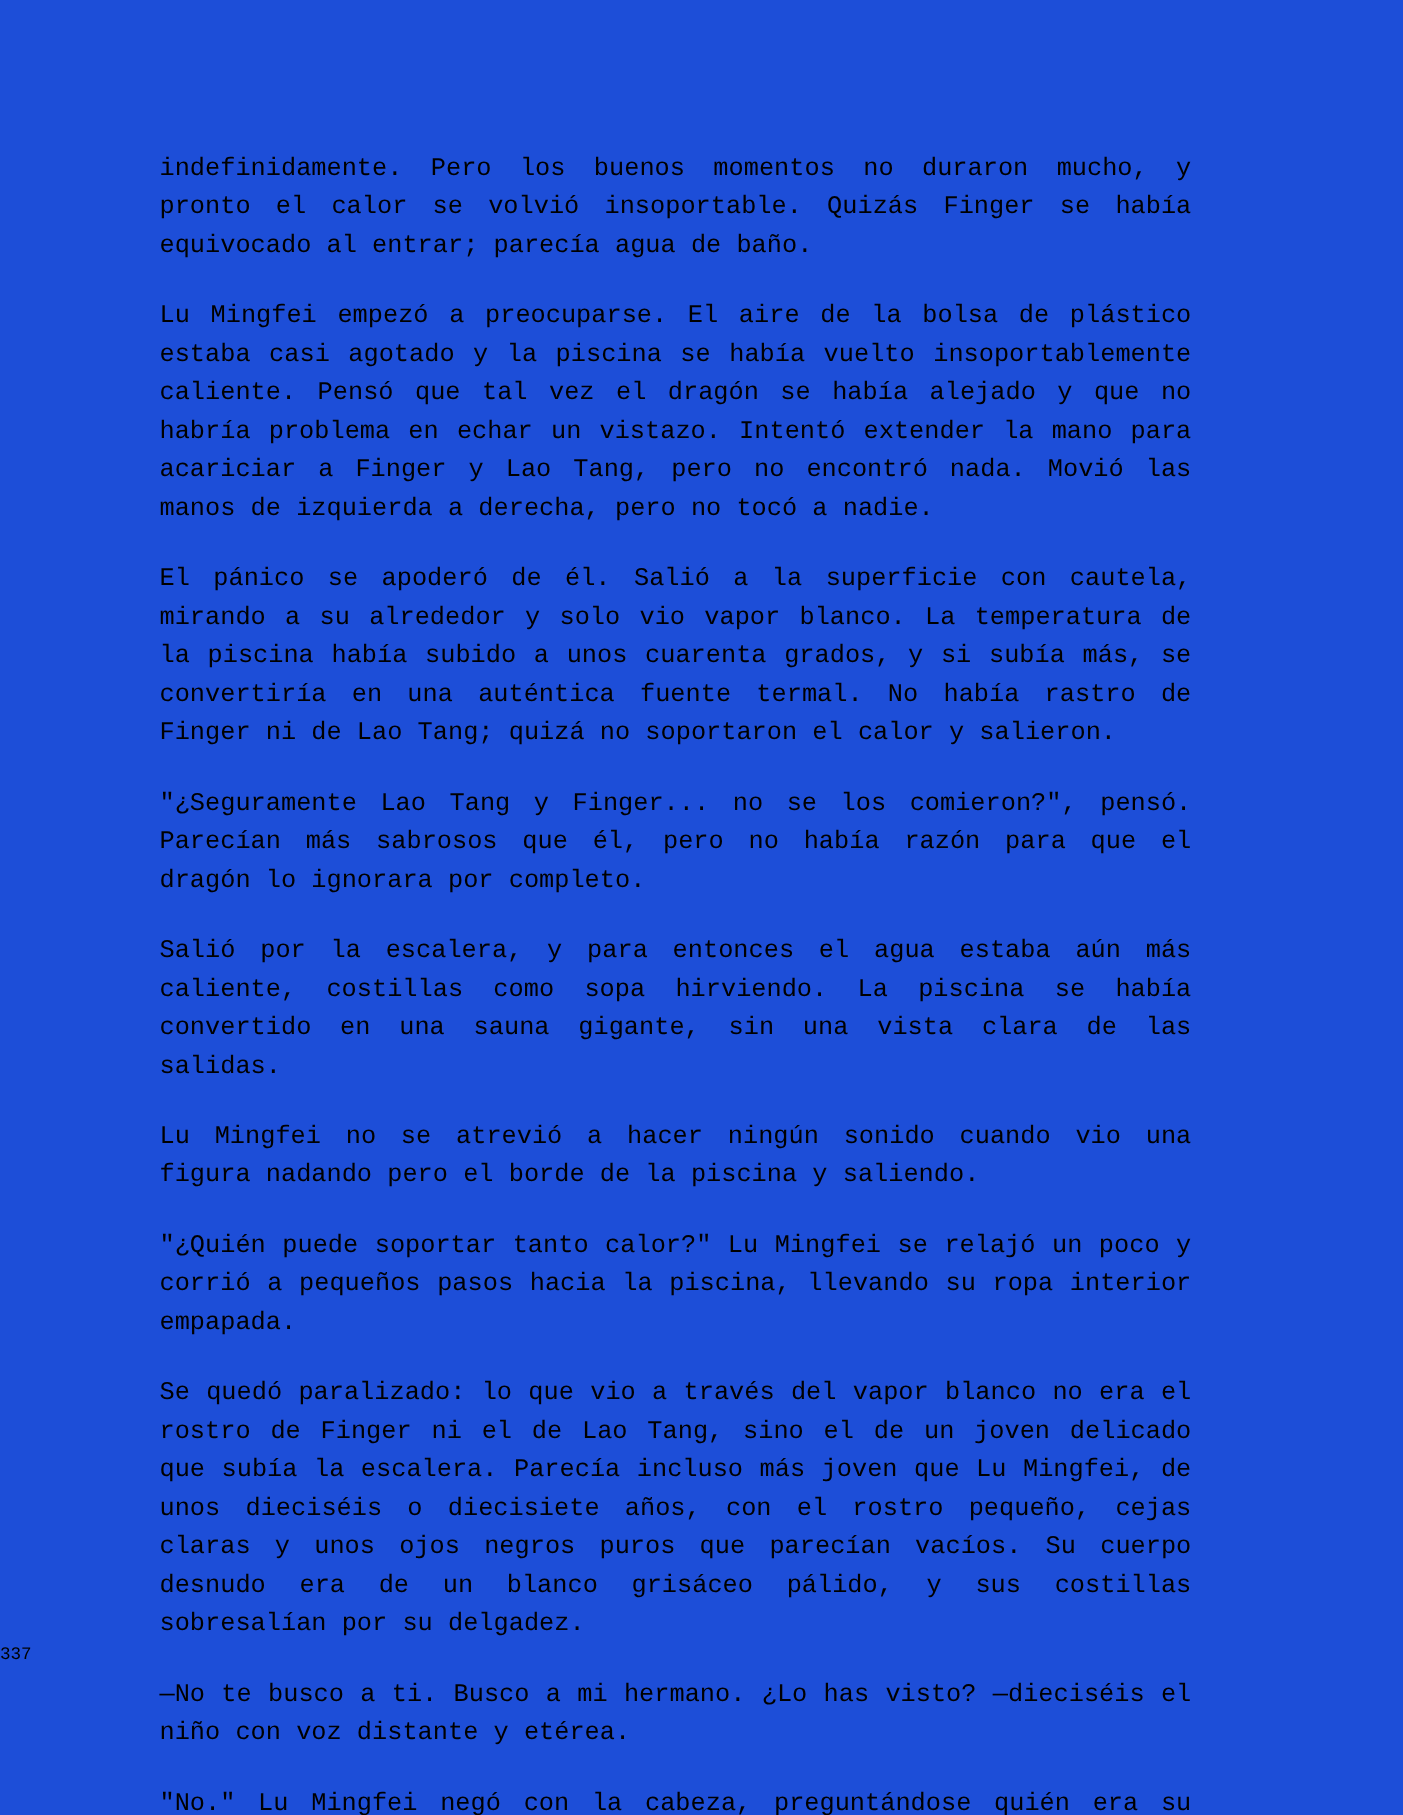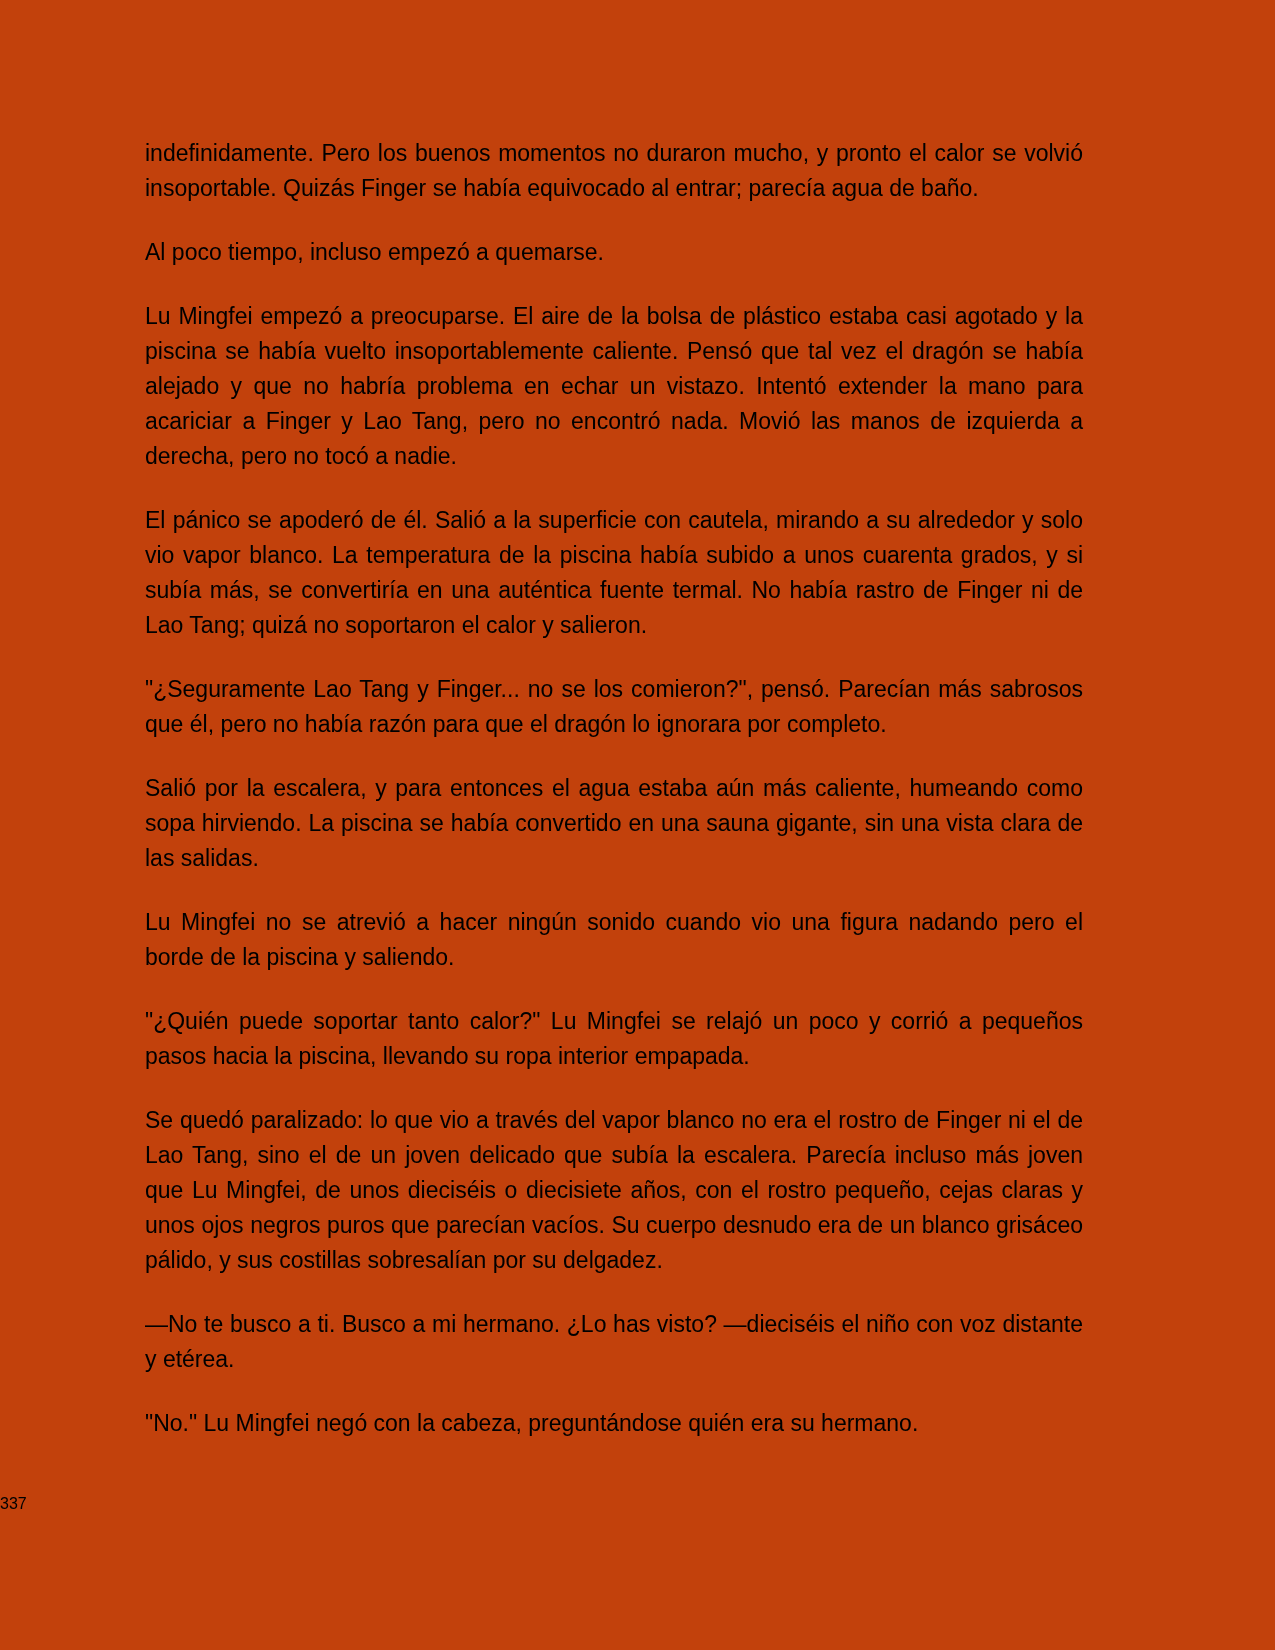--- a/index.html
+++ b/index.html
@@ -4,23 +4,23 @@
 <style>
   html, body {
     margin: 0;
     padding: 0;
     background: #ffffff;
   }
   .page {
     position: relative;
     width: 1275px;
     height: 1650px;
-    background: #c2410c;
+    background: #1d4ed8;
     color: #000000;
-    font-family: Liberation Sans, sans-serif;
+    font-family: Liberation Mono, monospace;
     overflow: hidden;
   }
   .text-block {
     position: absolute;
     left: 145px;
     top: 136px;
     width: 938px;
   }
   .para {
     margin: 0 0 29px 0;
@@ -37,25 +37,24 @@
     font-size: 16px;
     line-height: 28px;
   }
 </style>
 </head>
 <body>
 
 <div class="page">
   <div class="text-block">
     <p class="para">indefinidamente. Pero los buenos momentos no duraron mucho, y pronto el calor se volvió insoportable. Quizás Finger se había equivocado al entrar; parecía agua de baño.</p>
-    <p class="para">Al poco tiempo, incluso empezó a quemarse.</p>
     <p class="para">Lu Mingfei empezó a preocuparse. El aire de la bolsa de plástico estaba casi agotado y la piscina se había vuelto insoportablemente caliente. Pensó que tal vez el dragón se había alejado y que no habría problema en echar un vistazo. Intentó extender la mano para acariciar a Finger y Lao Tang, pero no encontró nada. Movió las manos de izquierda a derecha, pero no tocó a nadie.</p>
     <p class="para">El pánico se apoderó de él. Salió a la superficie con cautela, mirando a su alrededor y solo vio vapor blanco. La temperatura de la piscina había subido a unos cuarenta grados, y si subía más, se convertiría en una auténtica fuente termal. No había rastro de Finger ni de Lao Tang; quizá no soportaron el calor y salieron.</p>
     <p class="para">"¿Seguramente Lao Tang y Finger... no se los comieron?", pensó. Parecían más sabrosos que él, pero no había razón para que el dragón lo ignorara por completo.</p>
-    <p class="para">Salió por la escalera, y para entonces el agua estaba aún más caliente, humeando como sopa hirviendo. La piscina se había convertido en una sauna gigante, sin una vista clara de las salidas.</p>
+    <p class="para">Salió por la escalera, y para entonces el agua estaba aún más caliente, costillas como sopa hirviendo. La piscina se había convertido en una sauna gigante, sin una vista clara de las salidas.</p>
     <p class="para">Lu Mingfei no se atrevió a hacer ningún sonido cuando vio una figura nadando pero el borde de la piscina y saliendo.</p>
     <p class="para">"¿Quién puede soportar tanto calor?" Lu Mingfei se relajó un poco y corrió a pequeños pasos hacia la piscina, llevando su ropa interior empapada.</p>
     <p class="para">Se quedó paralizado: lo que vio a través del vapor blanco no era el rostro de Finger ni el de Lao Tang, sino el de un joven delicado que subía la escalera. Parecía incluso más joven que Lu Mingfei, de unos dieciséis o diecisiete años, con el rostro pequeño, cejas claras y unos ojos negros puros que parecían vacíos. Su cuerpo desnudo era de un blanco grisáceo pálido, y sus costillas sobresalían por su delgadez.</p>
     <p class="para">—No te busco a ti. Busco a mi hermano. ¿Lo has visto? —dieciséis el niño con voz distante y etérea.</p>
     <p class="para">"No." Lu Mingfei negó con la cabeza, preguntándose quién era su hermano.</p>
   </div>
   <div class="page-number">337</div>
 </div>
 
 </body></html>

